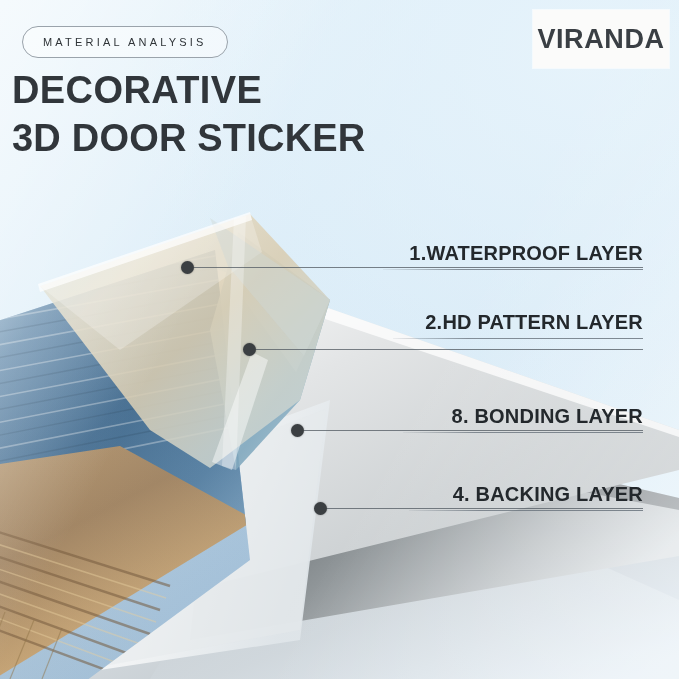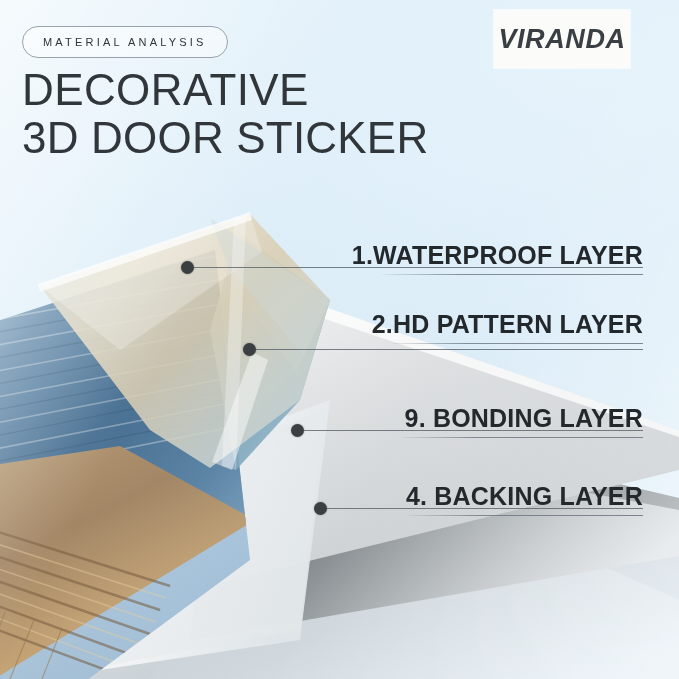--- a/index.html
+++ b/index.html
@@ -44,63 +44,62 @@
   .badge-text {
     font-size: 11px;
     letter-spacing: 3.2px;
     color: #2f3438;
     font-weight: 400;
     white-space: nowrap;
   }
 
   .headline {
     position: absolute;
-    left: 22px;
+    left: 12px;
     top: 66px;
     color: #31363b;
-    font-weight: 400;
-    font-size: 44px;
+    font-weight: 700;
+    font-size: 38px;
     line-height: 48px;
     letter-spacing: 0.4px;
     white-space: nowrap;
   }
   .headline .l2 { letter-spacing: 0.2px; }
 
   .logo-box {
     position: absolute;
-    left: 494px;
+    left: 533px;
     top: 10px;
     width: 136px;
     height: 58px;
     background: #fbfbfa;
     display: flex;
     align-items: center;
     justify-content: center;
     box-shadow: 0 0 0 1px rgba(255,255,255,0.6);
-    font-style: italic;
   }
   .logo-text {
     font-size: 27px;
     font-weight: 700;
     color: #3a3f44;
     letter-spacing: 0.6px;
   }
 
   
   .art { position: absolute; left: 0; top: 0; width: 679px; height: 679px; }
 
   
   .callout {
     position: absolute;
     display: flex;
     flex-direction: column;
     align-items: flex-end;
   }
   .callout-text {
-    font-size: 25px;
+    font-size: 20px;
     font-weight: 700;
     color: #23282c;
     letter-spacing: 0.2px;
     white-space: nowrap;
     line-height: 1;
   }
   .callout-rule {
     margin-top: 6px;
     height: 1px;
     background: linear-gradient(90deg, rgba(120,130,140,0.1) 0%, rgba(100,110,120,0.75) 30%, rgba(100,110,120,0.8) 100%);
@@ -304,21 +303,21 @@
   <div class="dot" style="left:243px; top:343px;"></div>
   <div class="leader" style="left:256px; top:349px; width:387px;"></div>
   <div class="callout" style="left:393px; top:312px; width:250px;">
     <span class="callout-text">2.HD PATTERN LAYER</span>
     <span class="callout-rule"></span>
   </div>
 
   <div class="dot" style="left:291px; top:424px;"></div>
   <div class="leader" style="left:304px; top:430px; width:339px;"></div>
   <div class="callout" style="left:403px; top:406px; width:240px;">
-    <span class="callout-text">9. BONDING LAYER</span>
+    <span class="callout-text">8. BONDING LAYER</span>
     <span class="callout-rule"></span>
   </div>
 
   <div class="dot" style="left:314px; top:502px;"></div>
   <div class="leader" style="left:327px; top:508px; width:316px;"></div>
   <div class="callout" style="left:409px; top:484px; width:234px;">
     <span class="callout-text">4. BACKING LAYER</span>
     <span class="callout-rule"></span>
   </div>
 

